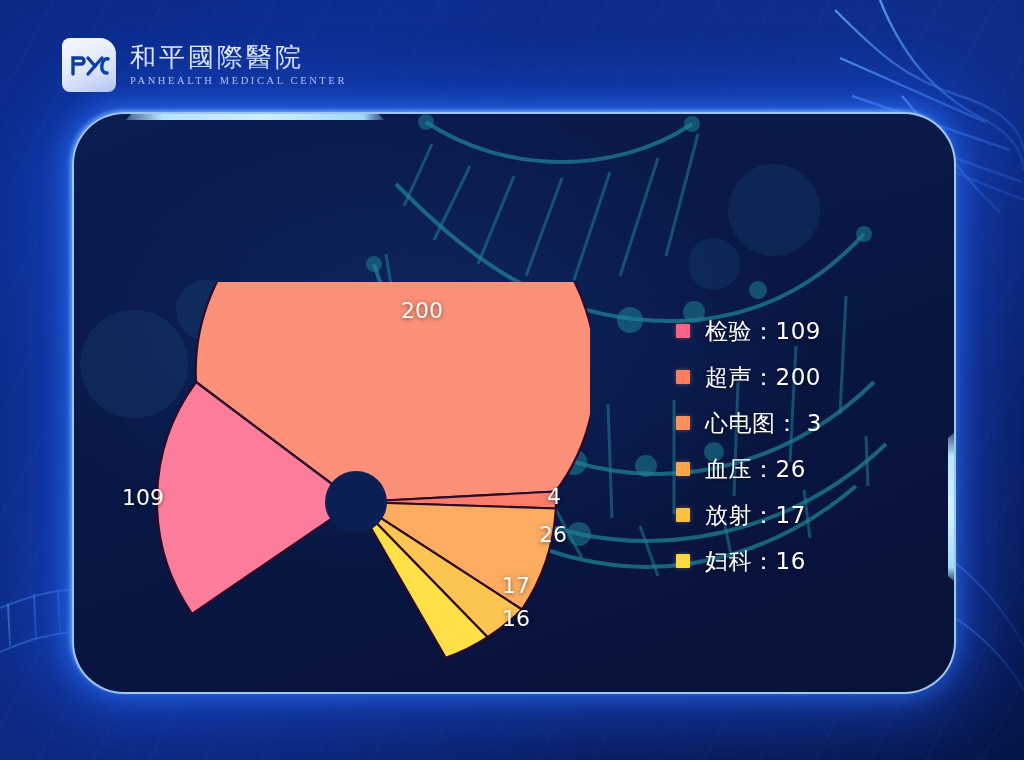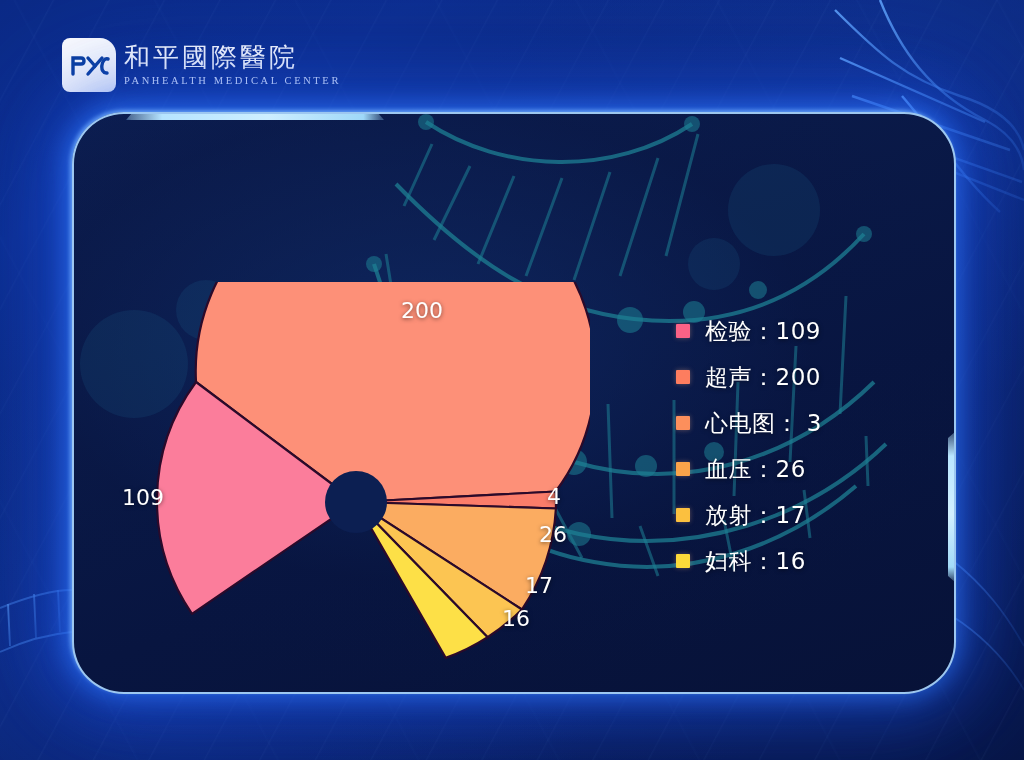--- a/index.html
+++ b/index.html
@@ -17,21 +17,21 @@
   .streaks{position:absolute;inset:0;pointer-events:none;opacity:.30;
     background:
       repeating-linear-gradient(118deg, rgba(150,195,255,0) 0px, rgba(150,195,255,0) 46px, rgba(150,195,255,.16) 47px, rgba(150,195,255,0) 49px),
       repeating-linear-gradient(62deg, rgba(120,175,255,0) 0px, rgba(120,175,255,0) 120px, rgba(120,175,255,.10) 121px, rgba(120,175,255,0) 124px);
     -webkit-mask-image:radial-gradient(ellipse 900px 600px at 50% 50%, rgba(0,0,0,.25) 0%, #000 100%);
             mask-image:radial-gradient(ellipse 900px 600px at 50% 50%, rgba(0,0,0,.25) 0%, #000 100%);
   }
   .bg-svg{position:absolute;inset:0;pointer-events:none;}
 
   
-  .logo{position:absolute;left:62px;top:38px;display:flex;gap:8px;}
+  .logo{position:absolute;left:62px;top:38px;display:flex;gap:14px;}
   .logo-mark{width:54px;height:54px;background:#ffffff;
     border-radius:8px 16px 8px 8px;position:relative;display:flex;align-items:center;justify-content:center;}
   .logo-mark svg{display:block;}
   .logo-text{display:flex;flex-direction:column;justify-content:center;line-height:1;}
   .logo-cn{color:#fff;font-size:26px;letter-spacing:3px;font-weight:400;font-family:"DejaVu Sans","Liberation Sans",sans-serif;}
   .logo-en{color:#e6eeff;font-size:10.5px;letter-spacing:2.6px;margin-top:6px;
     font-family:"Liberation Serif","DejaVu Serif",serif;}
 
   
   .frame-glow{position:absolute;left:72px;top:112px;width:880px;height:578px;border-radius:52px;
@@ -201,21 +201,21 @@
         <path fill="#fde047" d="M236 220 L367.6 355.2 A200 200 0 0 1 325.7 375.9 Z"></path>
       </g>
 
       <circle cx="236" cy="220" r="31" fill="#0c1f52"></circle>
     </svg>
 
     <span class="vlabel" style="left:281px;top:16px;">200</span>
     <span class="vlabel" style="left:2px;top:203px;">109</span>
     <span class="vlabel" style="left:427px;top:202px;">4</span>
     <span class="vlabel" style="left:419px;top:240px;">26</span>
-    <span class="vlabel" style="left:405px;top:291px;">17</span>
+    <span class="vlabel" style="left:382px;top:291px;">17</span>
     <span class="vlabel" style="left:382px;top:324px;">16</span>
   </div>
 
   <div class="legend">
     <div class="legend-item">
       <span class="sw" style="background:#fb6286"></span>
       <span class="legend-label">检验：109</span>
     </div>
     <div class="legend-item">
       <span class="sw" style="background:#fd7d5f"></span>

